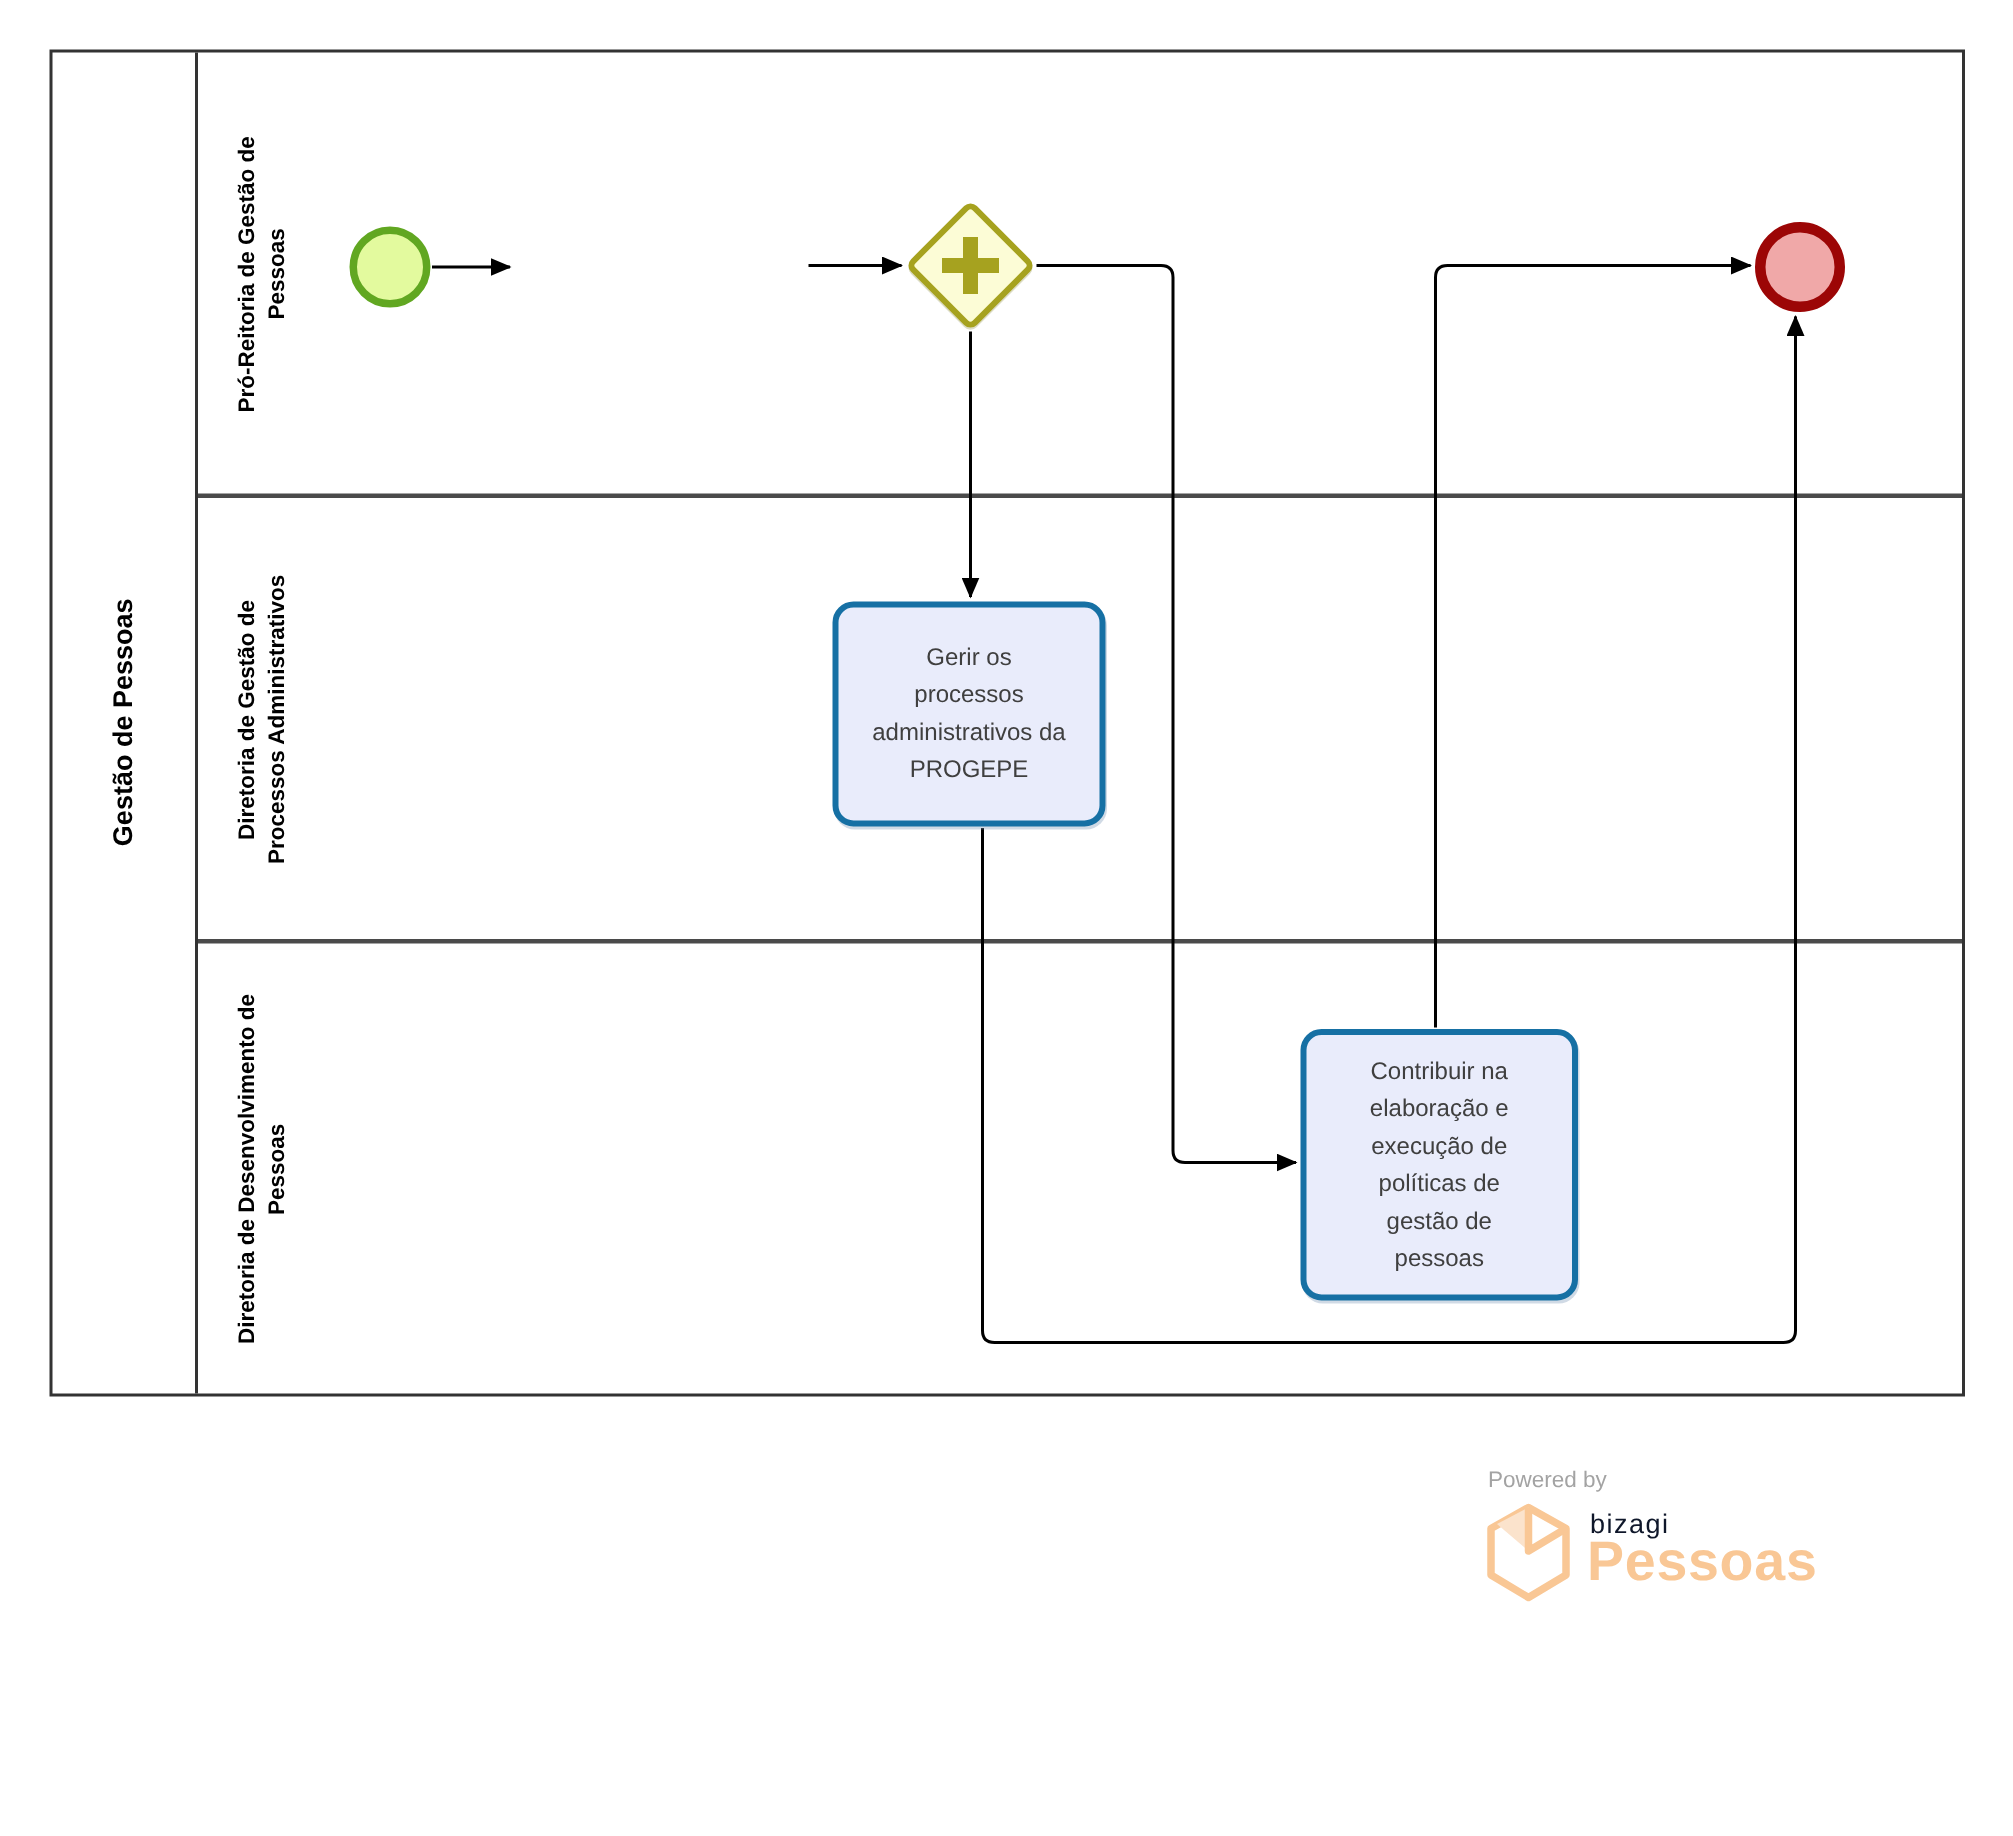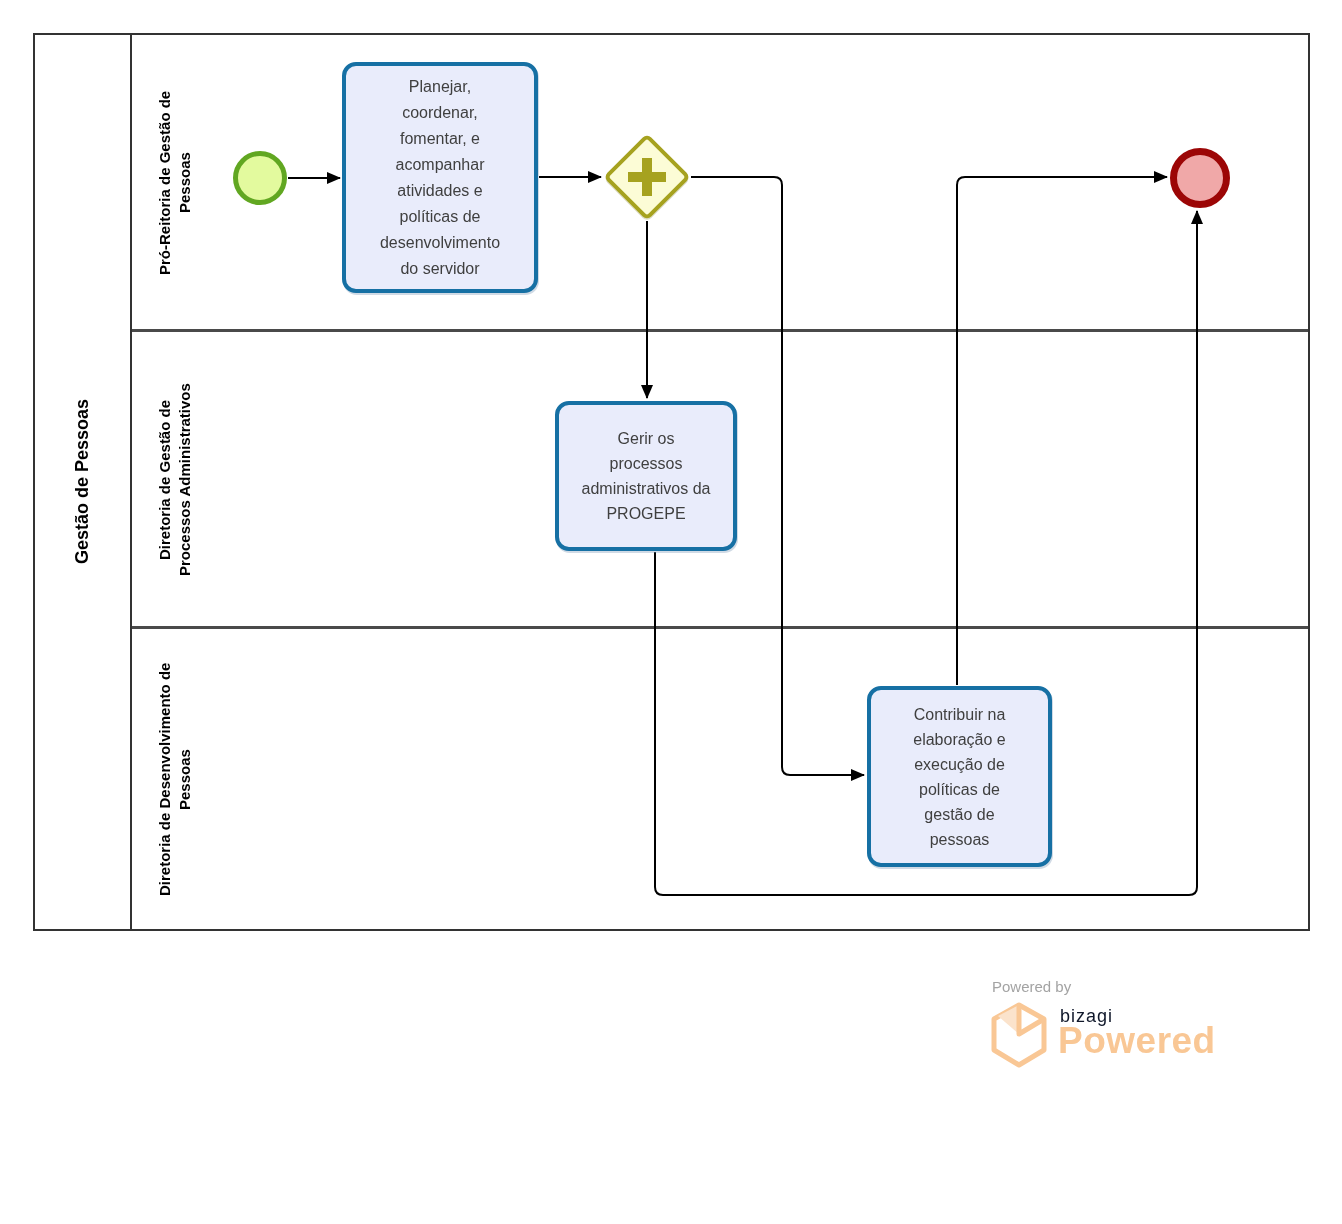--- a/index.html
+++ b/index.html
@@ -121,23 +121,20 @@
     <path class="flow" d="M 288 178 L 340 178" marker-end="url(#arr)"></path>
     <path class="flow" d="M 539 177 L 601 177" marker-end="url(#arr)"></path>
     <path class="flow" d="M 647 221 L 647 398" marker-end="url(#arr)"></path>
     <path class="flow" d="M 691 177 H 774 Q 782 177 782 185 V 767 Q 782 775 790 775 H 864" marker-end="url(#arr)"></path>
     <path class="flow" d="M 655 552 V 887 Q 655 895 663 895 H 1189 Q 1197 895 1197 887 V 211" marker-end="url(#arr)"></path>
     <path class="flow" d="M 957 685 V 185 Q 957 177 965 177 H 1167" marker-end="url(#arr)"></path>
   </svg>
 
   <div id="start-event" title=""></div>
 
-  <div id="task-planejar" class="task">
-    <span>Planejar, coordenar, fomentar, e acompanhar atividades e políticas de desenvolvimento do servidor</span>
-  </div>
 
   <div id="gateway"></div>
   <div class="gw-bar" id="gw-bar-h"></div>
   <div class="gw-bar" id="gw-bar-v"></div>
 
   <div id="task-gerir" class="task">
     <span>Gerir os processos administrativos da PROGEPE</span>
   </div>
 
   <div id="task-contribuir" class="task">
@@ -147,16 +144,16 @@
   <div id="end-event"></div>
 
   <div id="footer-logo">
     <div id="powered-by">Powered by</div>
     <svg id="hex-icon" width="58" height="66" viewBox="0 0 58 66" xmlns="http://www.w3.org/2000/svg">
       <polygon points="29,3 54,17 54,48 29,63 4,48 4,17" fill="none" stroke="#f9c795" stroke-width="5" stroke-linejoin="round"></polygon>
       <polygon points="29,3 29,32 8,14" fill="#fbe3cc" stroke="none"></polygon>
       <path d="M 29 3 L 29 32 L 54 17" fill="none" stroke="#f9c795" stroke-width="5" stroke-linejoin="round"></path>
     </svg>
     <div id="brand-bizagi">bizagi</div>
-    <div id="brand-modeler">Powered</div>
+    <div id="brand-modeler">Pessoas</div>
   </div>
 
 </div>
 
 </body></html>

